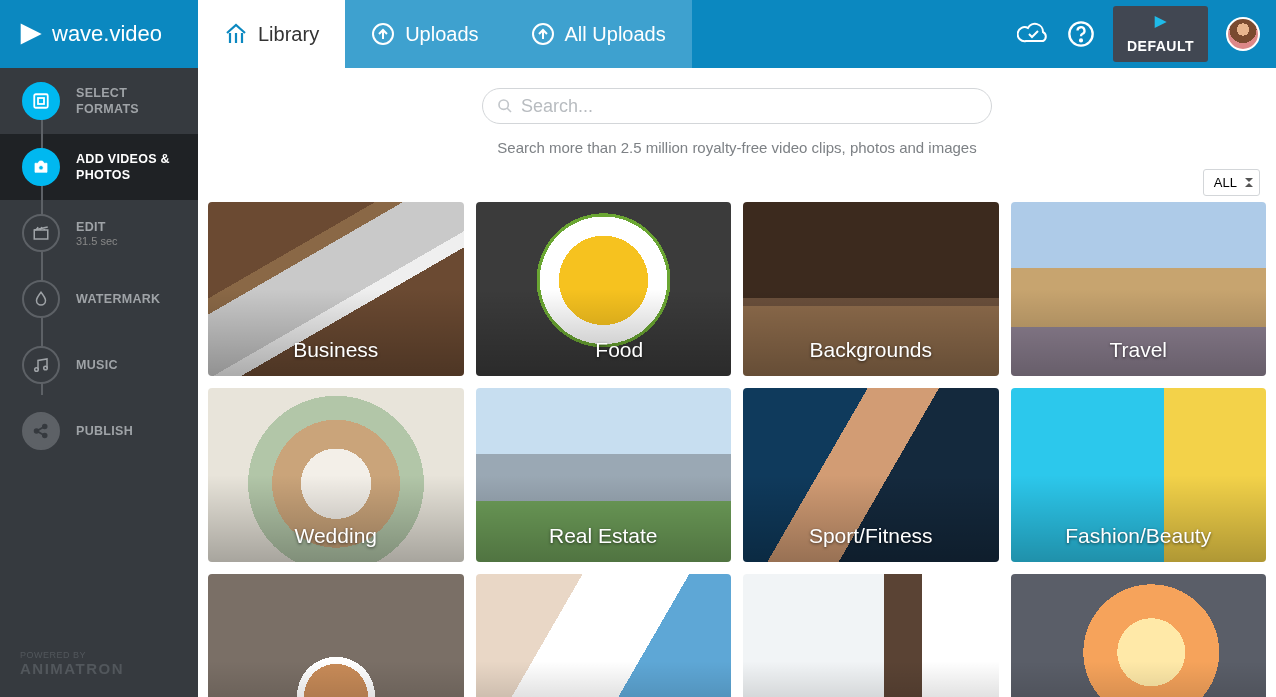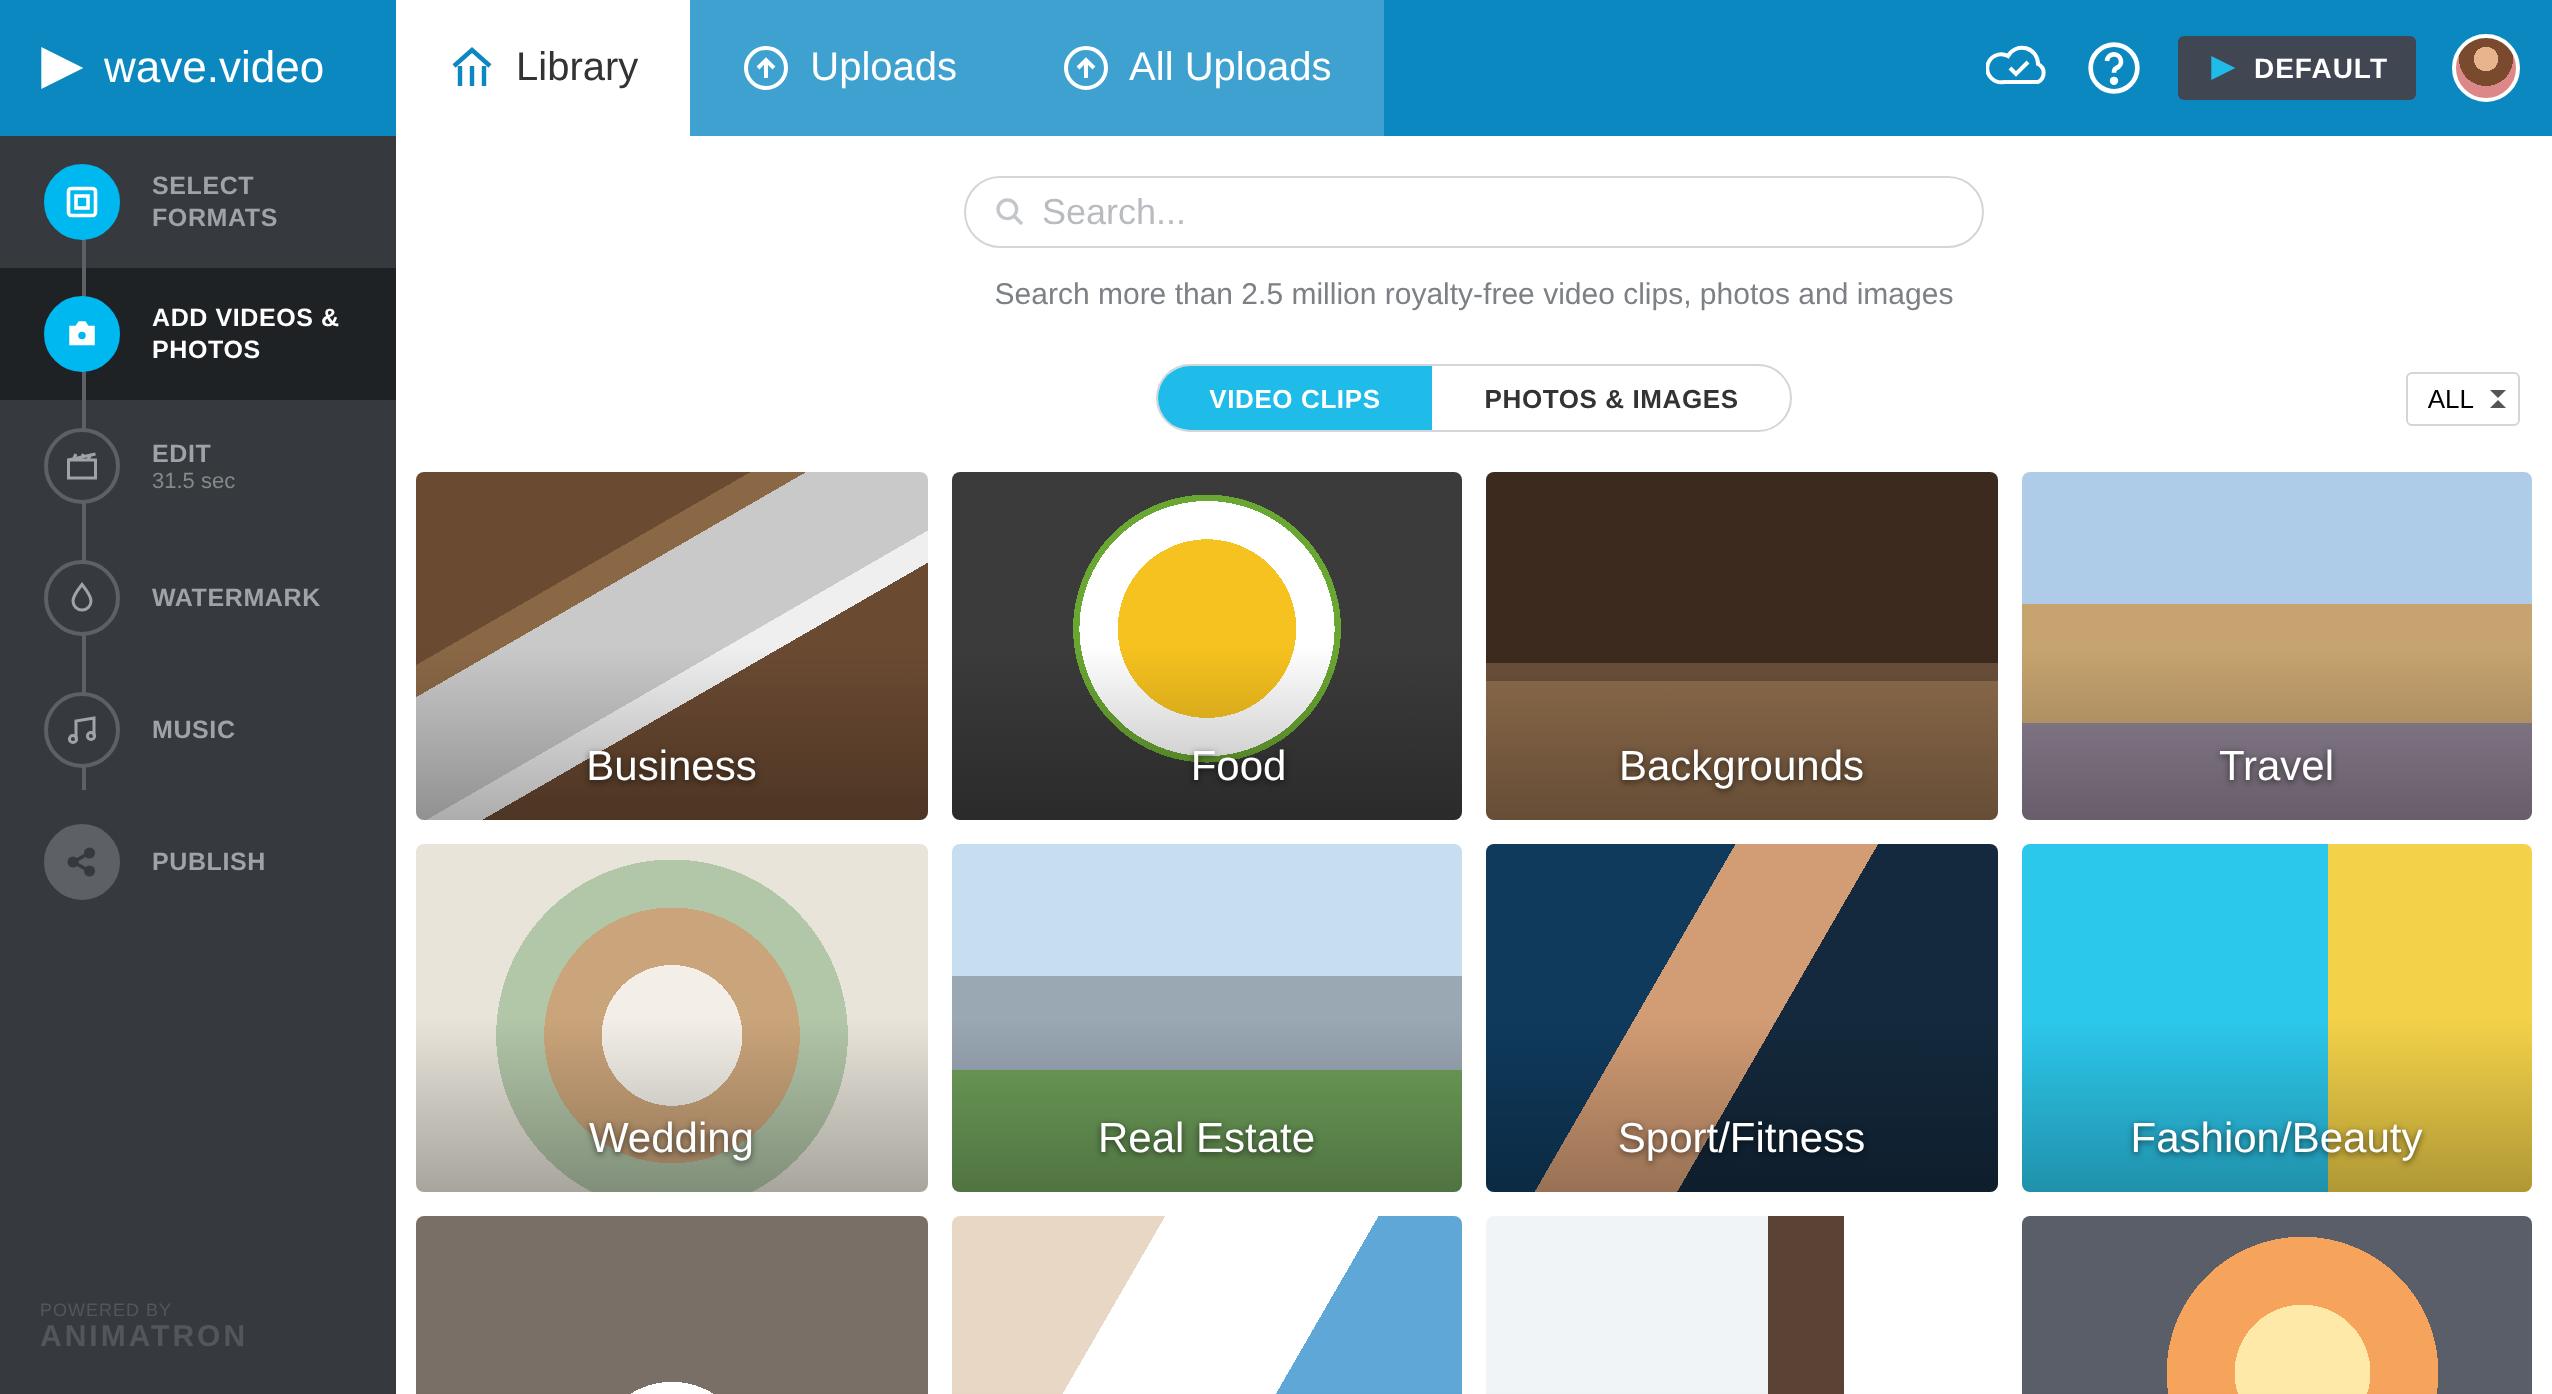--- a/index.html
+++ b/index.html
@@ -11,21 +11,21 @@
 .logo span b { font-weight: 400; }
 
 .tabs { display: flex; height: 68px; align-items: stretch; }
 .tab { display: flex; align-items: center; gap: 10px; padding: 0 26px; color: #fff; font-size: 20px; cursor: pointer; background: #3ea1cf; }
 .tab.active { background: #fff; color: #333; }
 .tab.active .tab-ic { stroke: #0b88c0; }
 .tab-ic { stroke: #fff; }
 
 .top-right { margin-left: auto; display: flex; align-items: center; gap: 18px; padding-right: 16px; }
 .ic-btn { color: #fff; cursor: pointer; display: flex; }
-.default-btn { background: #414752; color: #fff; display: flex; align-items: center; gap: 8px; padding: 8px 14px; border-radius: 3px; font-size: 14px; font-weight: 600; letter-spacing: .5px; cursor: pointer; }
+.default-btn { background: #414752; color: #fff; display: flex; align-items: center; gap: 8px; padding: 8px 14px; border-radius: 3px; font-size: 14px; font-weight: 600; letter-spacing: .5px; cursor: pointer; flex-direction: column; }
 .avatar { width: 34px; height: 34px; border-radius: 50%; background: radial-gradient(circle at 50% 35%, #e7b48d 0 25%, #7a4a2f 25% 55%, #d88 55% 100%); border: 2px solid #fff; cursor: pointer; }
 
 .layout { display: flex; height: calc(697px - 68px); }
 
 .sidebar { width: 198px; background: #363a3f; color: #9fa3a7; position: relative; display: flex; flex-direction: column; }
 .step { display: flex; align-items: center; gap: 16px; padding: 14px 14px 14px 22px; cursor: pointer; position: relative; }
 .step.active { background: #1f2225; color: #fff; }
 .step.active::after { content: ''; position: absolute; right: -10px; top: 50%; transform: translateY(-50%); border: 10px solid transparent; border-left-color: #1f2225; }
 .step-ic { width: 38px; height: 38px; border-radius: 50%; border: 2px solid #5d6166; display: flex; align-items: center; justify-content: center; flex-shrink: 0; background: #363a3f; z-index: 2; }
 .step.hl .step-ic { border-color: #00b8f0; background: #00b8f0; }
@@ -208,24 +208,20 @@
         <svg width="16" height="16" viewBox="0 0 24 24" fill="none" stroke="#c3c7cb" stroke-width="2.5">
             <circle cx="10" cy="10" r="7"></circle>
             <path d="M21 21l-6-6"></path>
           </svg>
         <input placeholder="Search..." style="">
       </div>
       <div class="search-hint">Search more than 2.5 million royalty-free video clips, photos and images</div>
     </div>
 
     <div class="filter-row">
-      <div class="toggle">
-        <div class="toggle-opt active">VIDEO CLIPS</div>
-        <div class="toggle-opt">PHOTOS &amp; IMAGES</div>
-      </div>
       <div class="filter-sel">ALL</div>
     </div>
 
     <div class="grid" id="grid">
         <div class="card c-business">
           <div class="card-label">Business</div>
         </div>
         <div class="card c-food">
           <div class="card-label">Food</div>
         </div>

